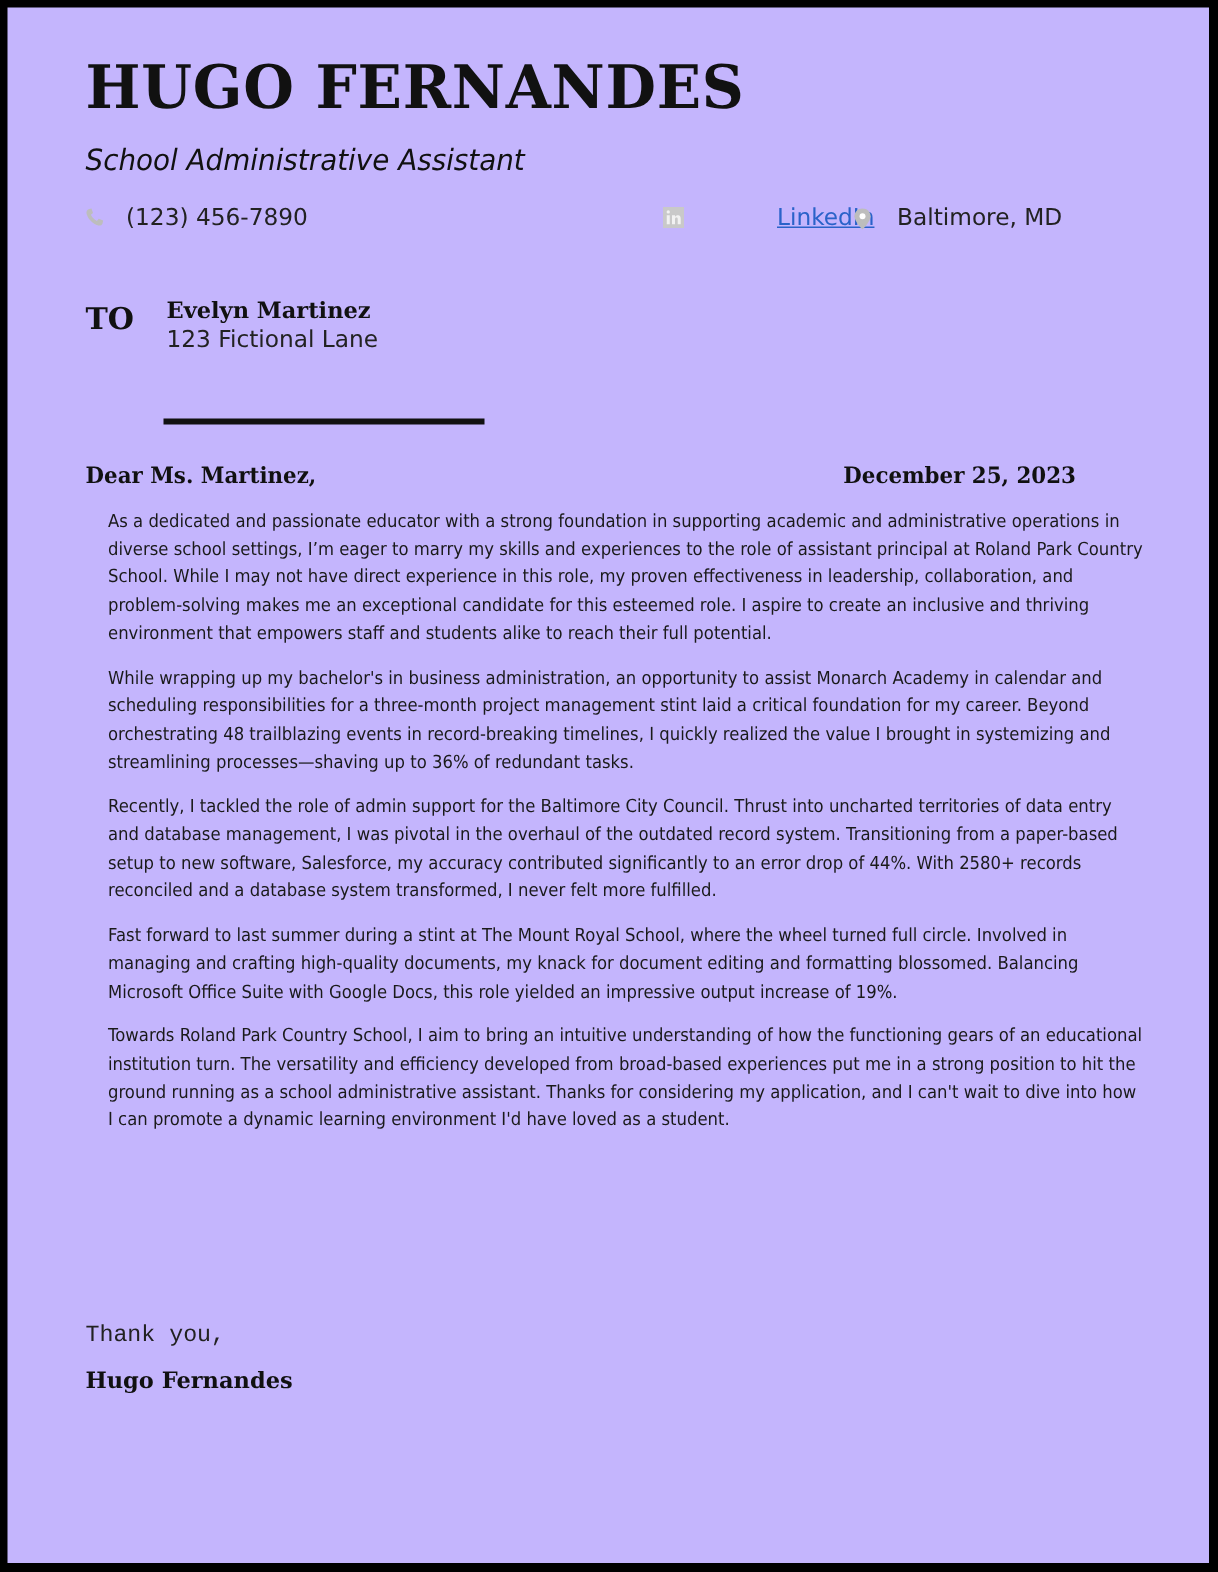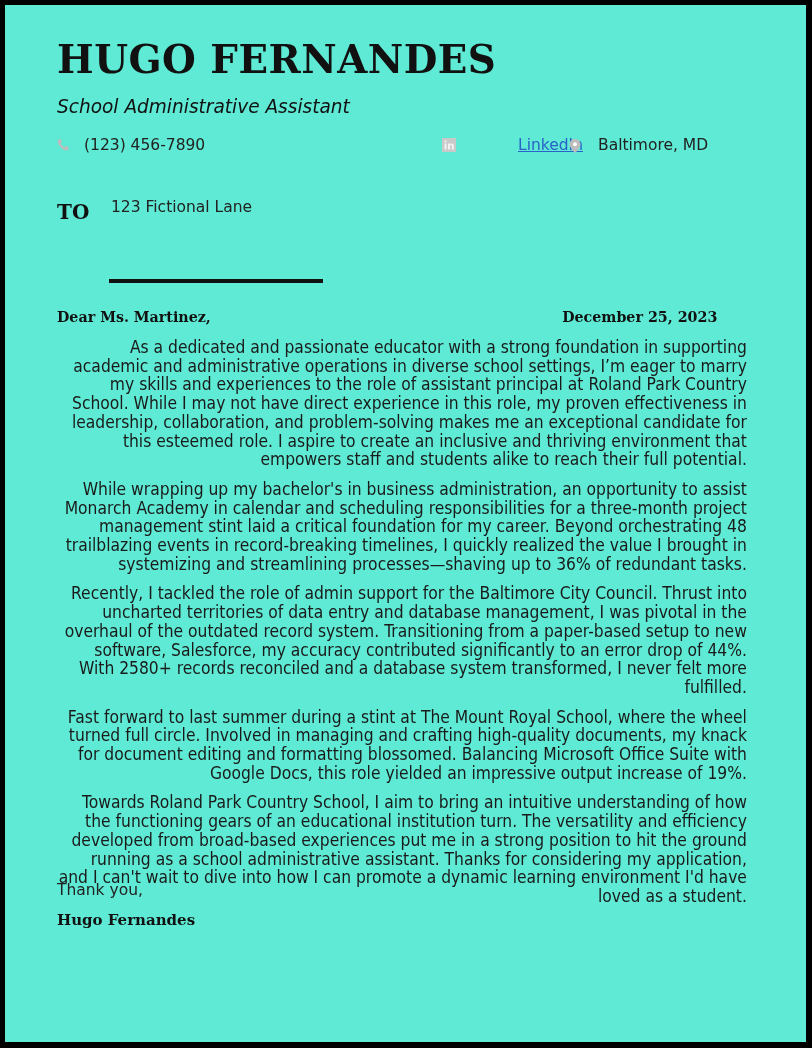--- a/index.html
+++ b/index.html
@@ -1,21 +1,21 @@
 <!DOCTYPE html>
 <html><head>
 <meta charset="utf-8">
 <style>
   html, body { margin: 0; padding: 0; }
   body {
     width: 812px; height: 1048px; background: #000; position: relative; overflow: hidden;
   }
   .page {
     position: absolute; left: 5px; top: 5px; width: 801px; height: 1037px;
-    background: #5eead4; color: #111;
+    background: #c4b5fd; color: #111;
     font-family: "DejaVu Sans", sans-serif;
   }
   .name {
     position: absolute; left: 52px; top: 30px;
     font-family: "DejaVu Serif", serif; font-weight: bold;
     font-size: 40px; letter-spacing: 0.5px; color: #111; white-space: nowrap;
     transform: scaleX(0.97); transform-origin: left top;
   }
   .title {
     position: absolute; left: 52px; top: 90px;
@@ -47,26 +47,26 @@
     position: absolute; left: 52px; top: 303px;
     font-family: "DejaVu Serif", serif; font-weight: bold; font-size: 15px; color: #111; white-space: nowrap;
     transform: scaleX(0.95); transform-origin: left top;
   }
   .date {
     position: absolute; right: 89px; top: 303px;
     font-family: "DejaVu Serif", serif; font-weight: bold; font-size: 15px; color: #111; white-space: nowrap;
     transform: scaleX(0.95); transform-origin: right top;
   }
   .body {
-    position: absolute; left: 52px; top: 333px; width: 690px;
-    font-size: 17px; line-height: 18.7px; color: #1a1a1a; text-align: right;
+    position: absolute; left: 67px; top: 333px; width: 690px;
+    font-size: 12px; line-height: 18.7px; color: #1a1a1a;
   }
   .para { margin: 0 0 11px 0; transform: scaleX(0.915); transform-origin: left top; width: 754px; }
   .closing {
-    position: absolute; left: 52px; top: 876px; font-size: 15.5px; color: #222;
+    position: absolute; left: 52px; top: 876px; font-size: 15.5px; color: #222; font-family: Liberation Mono, monospace;
   }
   .signature {
     position: absolute; left: 52px; top: 906px;
     font-family: "DejaVu Serif", serif; font-weight: bold; font-size: 15px; color: #111; white-space: nowrap;
   }
 </style>
 </head>
 <body>
 
 <div class="page">
@@ -103,20 +103,21 @@
             <path d="M7 1 C3.9 1 1.6 3.3 1.6 6.2 C1.6 9.8 7 15 7 15 C7 15 12.4 9.8 12.4 6.2 C12.4 3.3 10.1 1 7 1 Z" fill="#bdbdbd"></path>
             <circle cx="7" cy="6.2" r="2" fill="#fff"></circle>
           </svg>
       </span>
       <span>Baltimore, MD</span>
     </div>
   </div>
 
   <div class="to-label">TO</div>
   <div class="recipient">
+    <div class="r-name">Evelyn Martinez</div>
     <div>123 Fictional Lane</div>
   </div>
   <div class="rule"></div>
 
   <div class="salutation">Dear Ms. Martinez,</div>
   <div class="date">December 25, 2023</div>
 
   <div class="body">
     <p class="para">As a dedicated and passionate educator with a strong foundation in supporting academic and administrative operations in diverse school settings, I’m eager to marry my skills and experiences to the role of assistant principal at Roland Park Country School. While I may not have direct experience in this role, my proven effectiveness in leadership, collaboration, and problem-solving makes me an exceptional candidate for this esteemed role. I aspire to create an inclusive and thriving environment that empowers staff and students alike to reach their full potential.</p>
     <p class="para">While wrapping up my bachelor's in business administration, an opportunity to assist Monarch Academy in calendar and scheduling responsibilities for a three-month project management stint laid a critical foundation for my career. Beyond orchestrating 48 trailblazing events in record-breaking timelines, I quickly realized the value I brought in systemizing and streamlining processes—shaving up to 36% of redundant tasks.</p>

